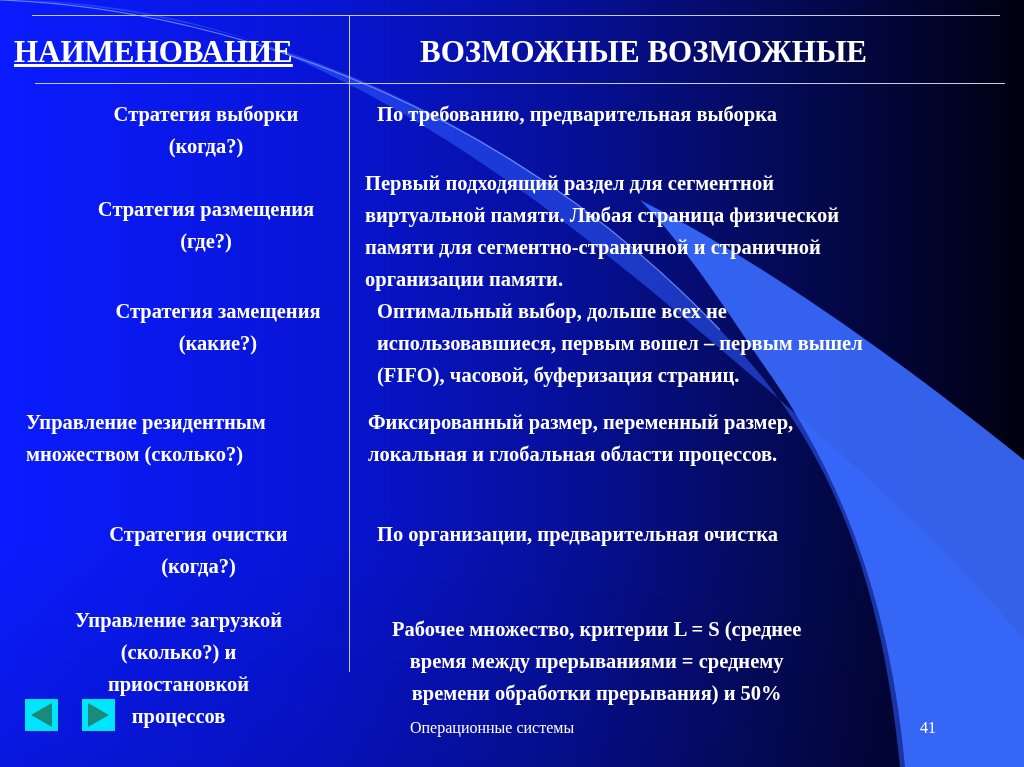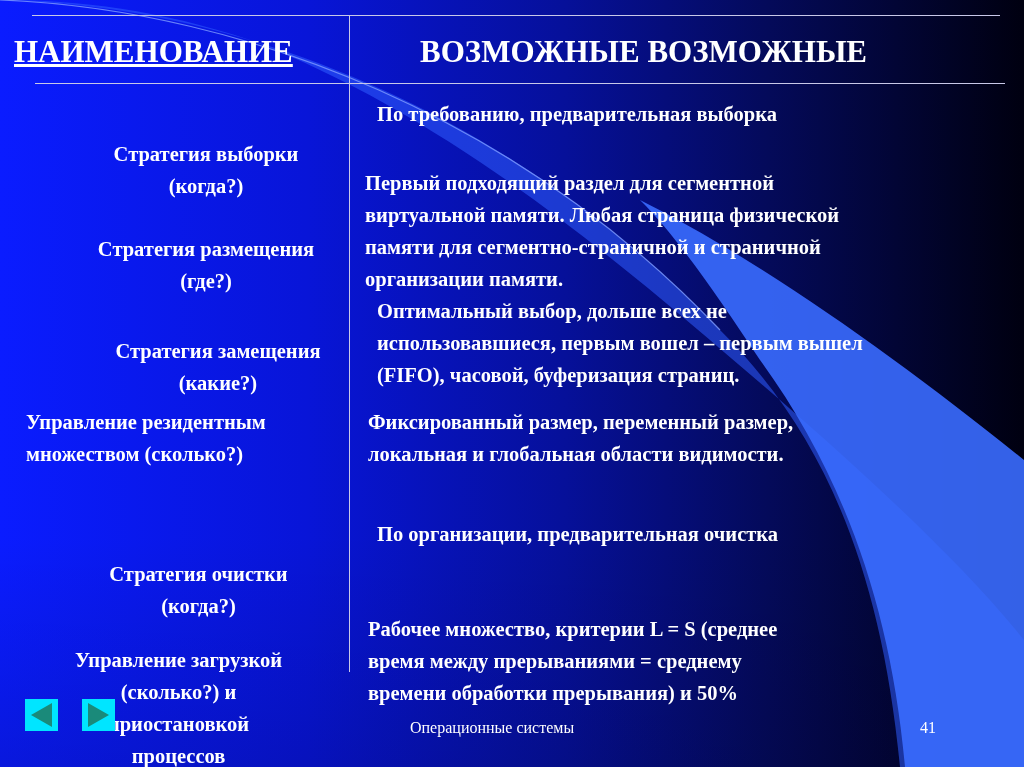--- a/index.html
+++ b/index.html
@@ -11,21 +11,21 @@
   }
   .bg-vertical {
     position:absolute; inset:0;
     background: linear-gradient(180deg, rgba(0,0,0,0) 0%, rgba(0,0,0,0) 70%, rgba(0,0,30,0.15) 100%);
   }
   svg.swoosh { position:absolute; left:0; top:0; width:1024px; height:767px; }
   .hline { position:absolute; height:1px; background:#c8c8e8; }
   .vline { position:absolute; width:1px; background:#c8c8e8; }
   .hdr { position:absolute; font-weight:bold; font-size:31px; top:34px; white-space:nowrap; }
   .cell { position:absolute; font-weight:bold; font-size:20.5px; line-height:32px; white-space:pre-line; }
-  .left { text-align:center;margin-top:40px; }
+  .left { text-align:center; }
   .footer { position:absolute; top:719px; font-size:16px; }
   .navbtn { position:absolute; top:699px; width:33px; height:32px; background:#00e5ff; }
   .navbtn svg { position:absolute; left:0; top:0; }
 </style>
 </head>
 <body>
 
 <div class="bg-vertical"></div>
 
 <svg class="swoosh" viewBox="0 0 1024 767">
@@ -54,31 +54,31 @@
 
 <div class="cell left" style="left:32px; top:295px; width:372px;">Стратегия замещения
 (какие?)</div>
 <div class="cell" style="left:377px; top:295px;">Оптимальный выбор, дольше всех не
 использовавшиеся, первым вошел – первым вышел
 (FIFO), часовой, буферизация страниц.</div>
 
 <div class="cell" style="left:26px; top:406px;">Управление резидентным
 множеством      (сколько?)</div>
 <div class="cell" style="left:368px; top:406px;">Фиксированный размер, переменный размер,
-локальная и глобальная области видимости.</div>
+локальная и глобальная области процессов.</div>
 
 <div class="cell left" style="left:20px; top:518px; width:357px;">Стратегия очистки
 (когда?)</div>
 <div class="cell" style="left:377px; top:518px;">По организации, предварительная очистка</div>
 
 <div class="cell left" style="left:20px; top:604px; width:317px;">Управление загрузкой
 (сколько?) и
 приостановкой
 процессов</div>
-<div class="cell" style="left:368px; top:613px;">Рабочее множество, критерии L = S (среднее
+<div class="cell" style="left:392px; top:613px;text-align:center;">Рабочее множество, критерии L = S (среднее
 время между прерываниями = среднему
 времени обработки прерывания) и  50%</div>
 
 <div class="navbtn" style="left:25px;">
   <svg width="33" height="32">
     <polygon points="6,16 27,4 27,28" fill="#1a8a7a"></polygon>
   </svg>
 </div>
 <div class="navbtn" style="left:82px;">
   <svg width="33" height="32">

